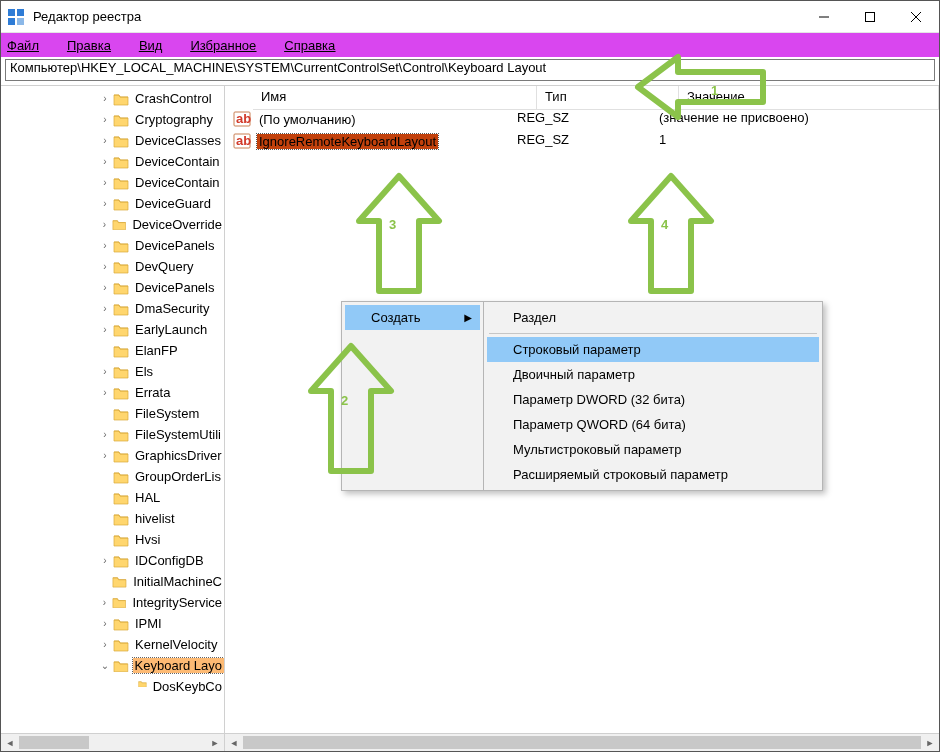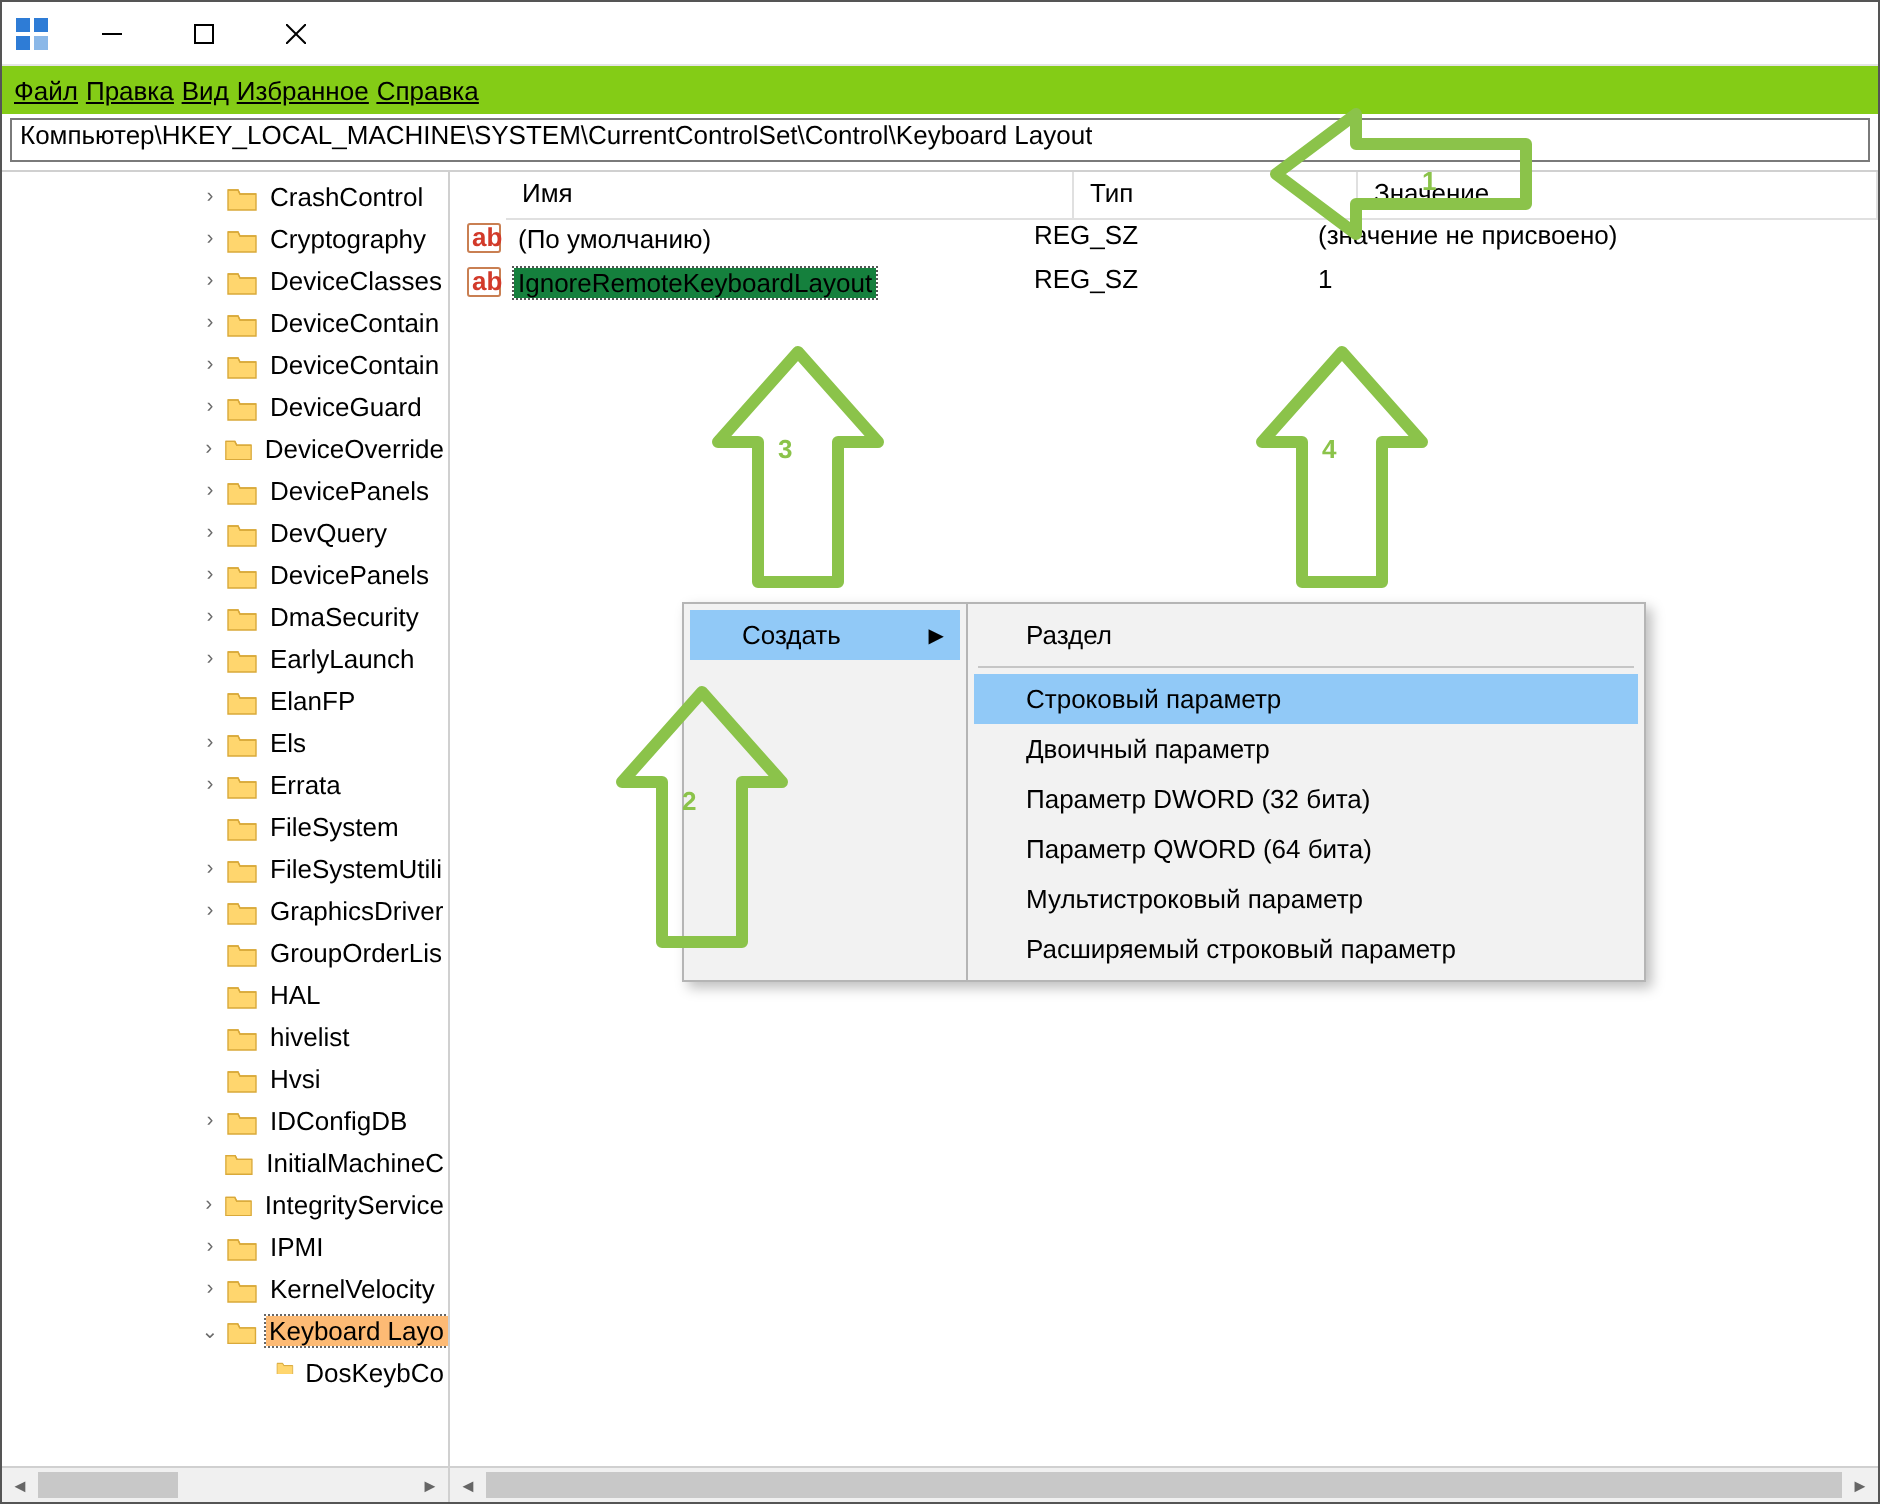--- a/index.html
+++ b/index.html
@@ -8,21 +8,21 @@
 
   
   .titlebar { height: 32px; display: flex; align-items: center; padding: 0 0 0 6px; background: #fff; border-bottom: 1px solid #e5e5e5; }
   .titlebar .appicon { width: 18px; height: 18px; margin-right: 8px; display: inline-block; }
   .titlebar .title { flex: 1; font-size: 13px; }
   .titlebar .winbtns { display: flex; }
   .titlebar .winbtn { width: 46px; height: 32px; display: flex; align-items: center; justify-content: center; }
   .winbtn svg { width: 10px; height: 10px; }
 
   
-  .menubar { height: 24px; display: flex; align-items: center; padding: 0 6px; gap: 4px; background: #84cc16; text-decoration: underline; }
+  .menubar { height: 24px; display: flex; align-items: center; padding: 0 6px; gap: 28px; background: #d946ef; text-decoration: underline; }
   .menubar .menuitem { text-decoration: underline; }
 
   
   .addressbar { height: 22px; margin: 2px 4px 4px 4px; border: 1px solid #7a7a7a; display: flex; align-items: flex-start; padding: 0 4px; }
   .addressbar span { white-space: nowrap; overflow: hidden; text-overflow: ellipsis; }
 
   
   .content { display: flex; height: calc(100% - 32px - 24px - 28px - 18px); border-top: 1px solid #d0d0d0; }
 
   
@@ -44,21 +44,21 @@
   .list-head .col { padding: 3px 8px; border-right: 1px solid #e0e0e0; }
   .col-name { width: 284px; }
   .col-type { width: 142px; }
   .col-value { flex: 1; }
   .list-body { flex: 1; position: relative; }
   .list-row { display: flex; align-items: flex-start; height: 22px; }
   .list-row .cell { padding: 0 8px; display: flex; align-items: center; }
   .list-row .valicon { width: 18px; height: 18px; margin-right: 6px; flex: none; }
   .list-row .cname { width: 284px; white-space: nowrap; }
   .list-row .cname .nametext { padding: 0 2px; }
-  .list-row.selected .nametext { outline: 1px dotted #555; background: #15803d; }
+  .list-row.selected .nametext { outline: 1px dotted #555; background: #c2410c; }
   .list-row .ctype { width: 142px; }
   .list-row .cvalue { flex: 1; }
 
   
   .ctxmenu { position: absolute; left: 340px; top: 300px; display: flex; box-shadow: 3px 3px 6px rgba(0,0,0,0.25); z-index: 20; }
   .ctxcol { background: #f2f2f2; border: 1px solid #b5b5b5; padding: 3px 3px; }
   .ctxcol.left { width: 143px; }
   .ctxcol.right { width: 340px; margin-left: -1px; }
   .ctxrow { height: 25px; display: flex; align-items: center; padding: 0 30px 0 26px; position: relative; }
   .ctxrow.sel { background: #91c9f7; }
@@ -89,20 +89,21 @@
 
 <div class="titlebar">
   <span class="appicon">
     <svg viewBox="0 0 18 18">
         <rect x="1" y="1" width="7" height="7" fill="#2e7cd6"></rect>
         <rect x="10" y="1" width="7" height="7" fill="#2e7cd6"></rect>
         <rect x="1" y="10" width="7" height="7" fill="#2e7cd6"></rect>
         <rect x="10" y="10" width="7" height="7" fill="#8bb8e8"></rect>
       </svg>
   </span>
+  <span class="title">Редактор реестра</span>
   <div class="winbtns">
     <div class="winbtn">
         <svg viewBox="0 0 10 10">
           <line x1="0" y1="5" x2="10" y2="5" stroke="#000"></line>
         </svg>
       </div>
     <div class="winbtn">
         <svg viewBox="0 0 10 10">
           <rect x="0.5" y="0.5" width="9" height="9" fill="none" stroke="#000"></rect>
         </svg>

